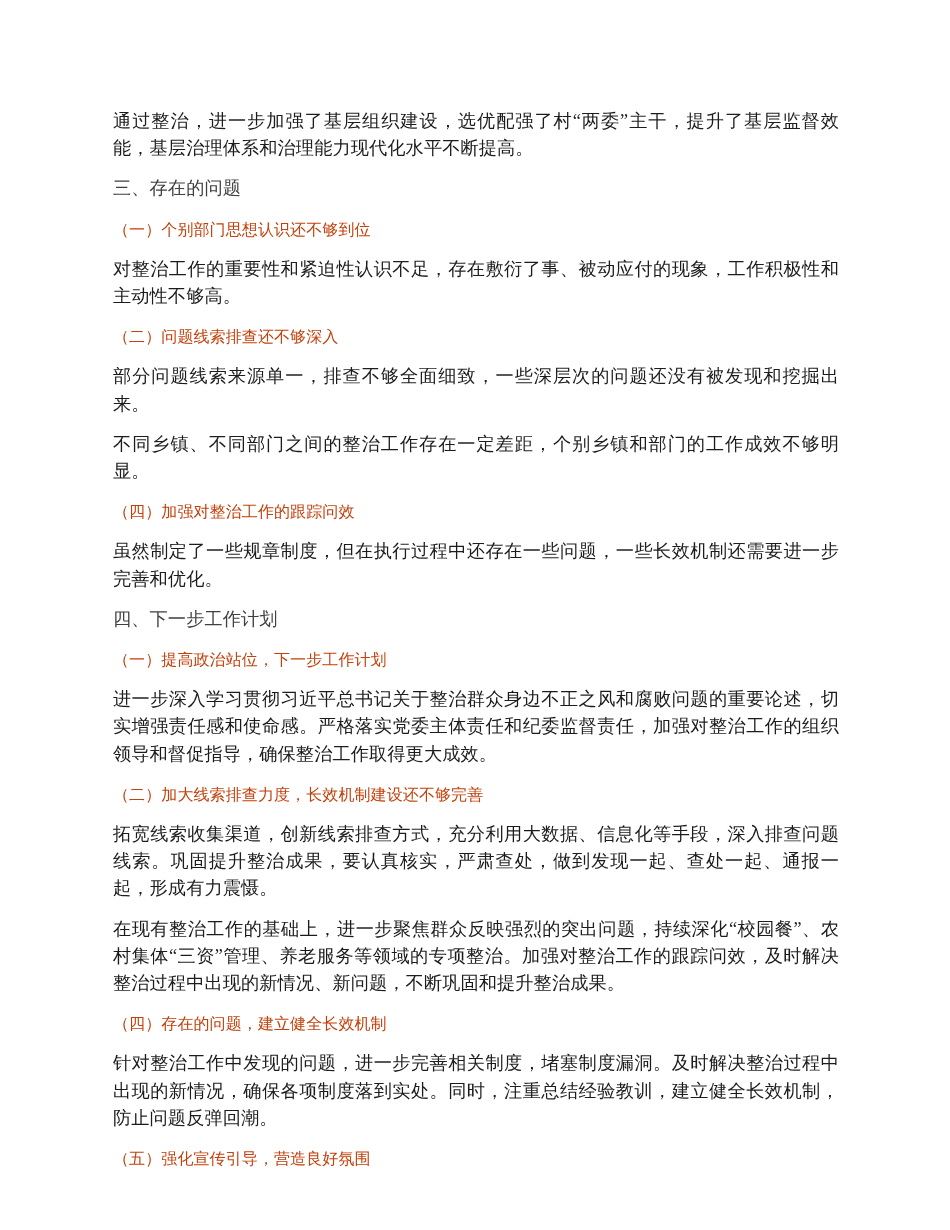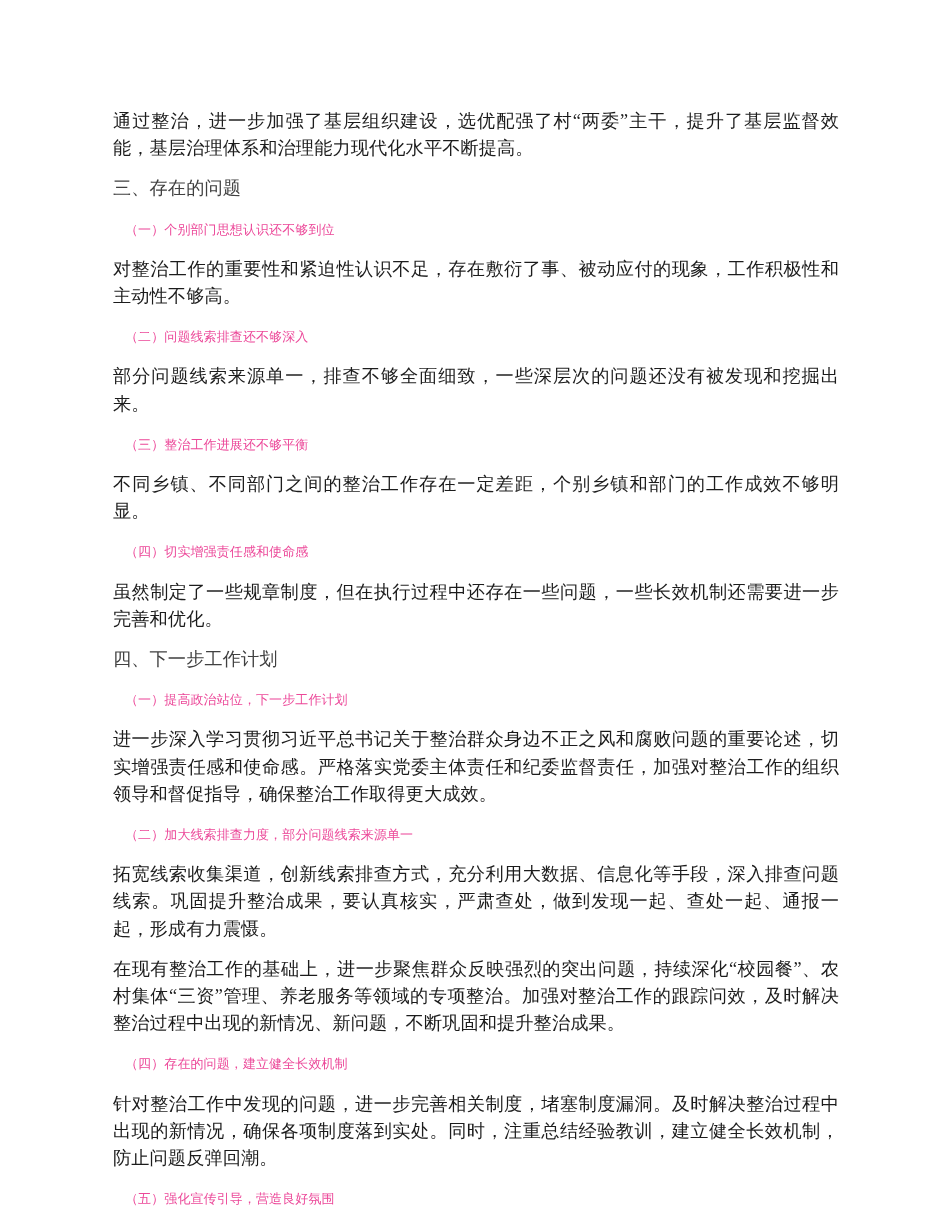--- a/index.html
+++ b/index.html
@@ -42,45 +42,44 @@
   
   .heading-major {
     font-size: 18.2px;
     line-height: 27.2px;
     margin: 0 0 13px 0;
     color: #404040;
     letter-spacing: 0.1px;
   }
   
   .heading-minor {
-    font-size: 13px;
+    font-size: 16px;
     line-height: 27.2px;
-    margin: 0 0 13px 12px;
-    color: #ec4899;
+    margin: 0 0 13px 0;
+    color: #c2410c;
     letter-spacing: 0.1px;
   }
 </style>
 </head>
 <body>
 
 <div class="page">
   <div class="content">
       <p class="para">通过整治，进一步加强了基层组织建设，选优配强了村“两委”主干，提升了基层监督效能，基层治理体系和治理能力现代化水平不断提高。</p>
       <p class="heading-major">三、存在的问题</p>
       <p class="heading-minor">（一）个别部门思想认识还不够到位</p>
       <p class="para">对整治工作的重要性和紧迫性认识不足，存在敷衍了事、被动应付的现象，工作积极性和主动性不够高。</p>
       <p class="heading-minor">（二）问题线索排查还不够深入</p>
       <p class="para">部分问题线索来源单一，排查不够全面细致，一些深层次的问题还没有被发现和挖掘出来。</p>
-      <p class="heading-minor">（三）整治工作进展还不够平衡</p>
       <p class="para">不同乡镇、不同部门之间的整治工作存在一定差距，个别乡镇和部门的工作成效不够明显。</p>
-      <p class="heading-minor">（四）切实增强责任感和使命感</p>
+      <p class="heading-minor">（四）加强对整治工作的跟踪问效</p>
       <p class="para">虽然制定了一些规章制度，但在执行过程中还存在一些问题，一些长效机制还需要进一步完善和优化。</p>
       <p class="heading-major">四、下一步工作计划</p>
       <p class="heading-minor">（一）提高政治站位，下一步工作计划</p>
       <p class="para">进一步深入学习贯彻习近平总书记关于整治群众身边不正之风和腐败问题的重要论述，切实增强责任感和使命感。严格落实党委主体责任和纪委监督责任，加强对整治工作的组织领导和督促指导，确保整治工作取得更大成效。</p>
-      <p class="heading-minor">（二）加大线索排查力度，部分问题线索来源单一</p>
+      <p class="heading-minor">（二）加大线索排查力度，长效机制建设还不够完善</p>
       <p class="para">拓宽线索收集渠道，创新线索排查方式，充分利用大数据、信息化等手段，深入排查问题线索。巩固提升整治成果，要认真核实，严肃查处，做到发现一起、查处一起、通报一起，形成有力震慑。</p>
       <p class="para">在现有整治工作的基础上，进一步聚焦群众反映强烈的突出问题，持续深化“校园餐”、农村集体“三资”管理、养老服务等领域的专项整治。加强对整治工作的跟踪问效，及时解决整治过程中出现的新情况、新问题，不断巩固和提升整治成果。</p>
       <p class="heading-minor">（四）存在的问题，建立健全长效机制</p>
       <p class="para">针对整治工作中发现的问题，进一步完善相关制度，堵塞制度漏洞。及时解决整治过程中出现的新情况，确保各项制度落到实处。同时，注重总结经验教训，建立健全长效机制，防止问题反弹回潮。</p>
       <p class="heading-minor">（五）强化宣传引导，营造良好氛围</p>
     </div>
 </div>
 
 </body></html>

